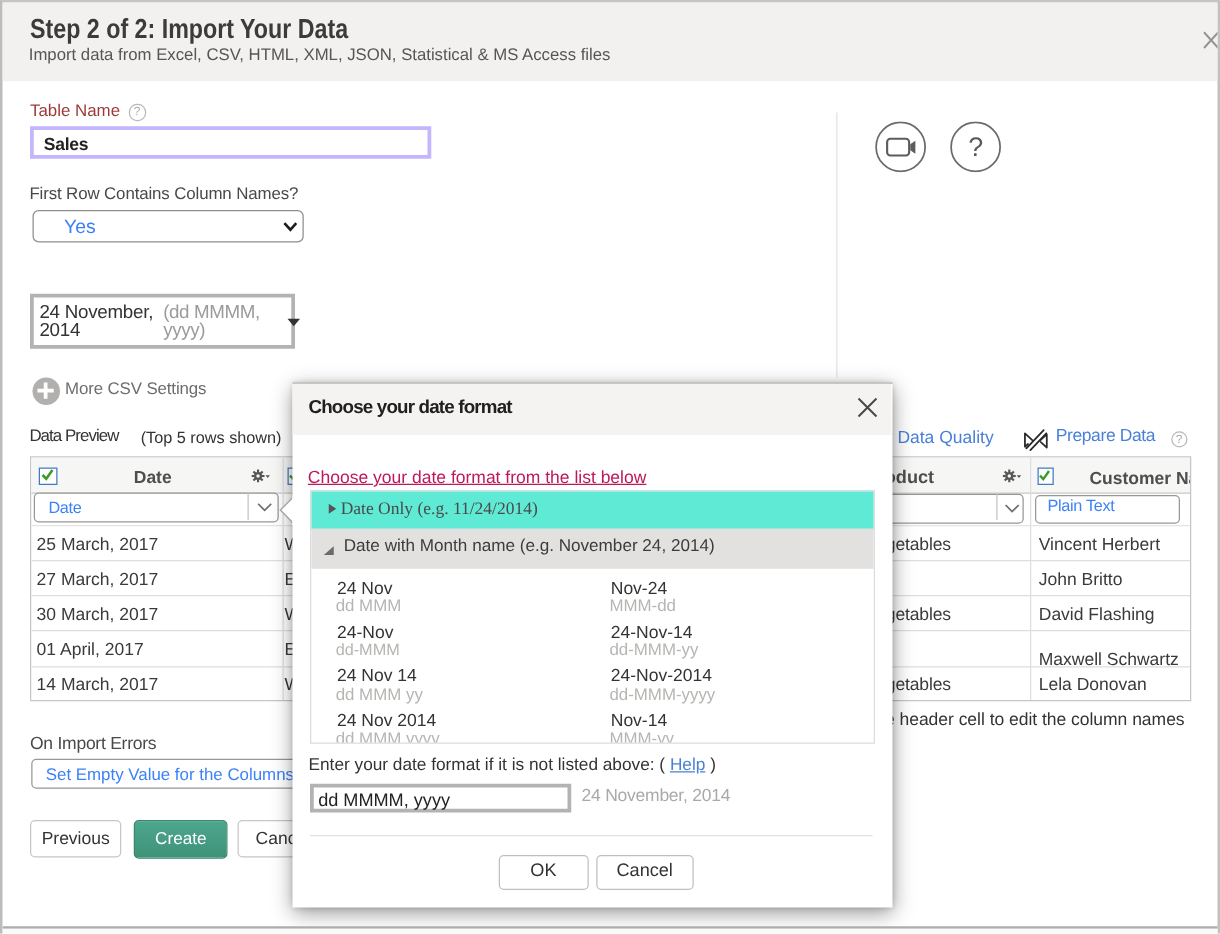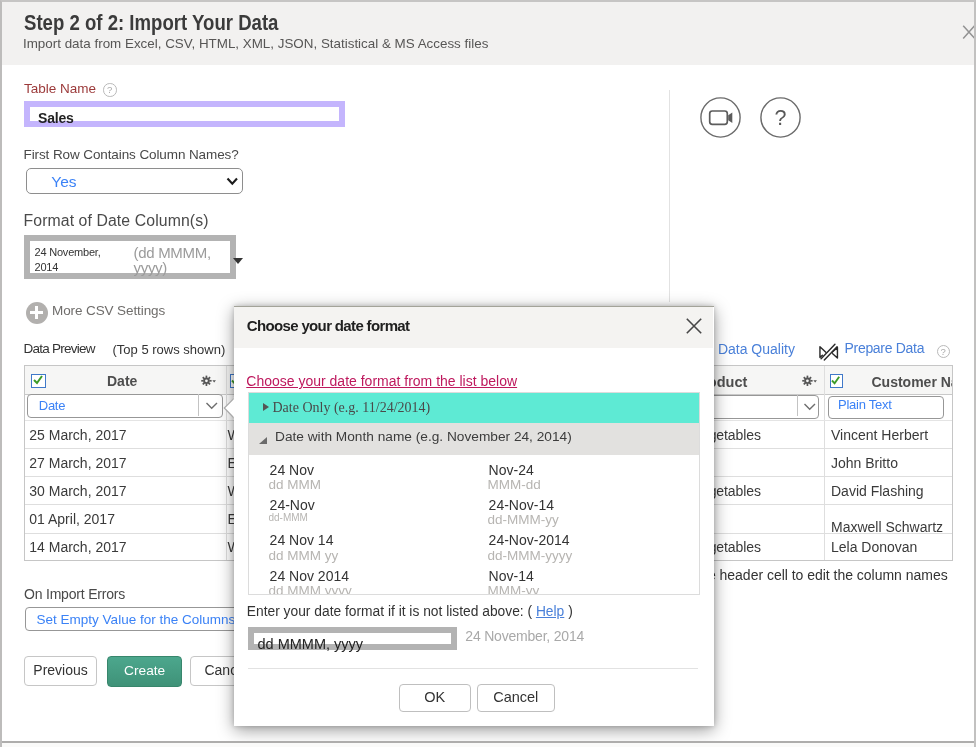--- a/index.html
+++ b/index.html
@@ -7,21 +7,21 @@
   body { font-family:"Liberation Sans", sans-serif; }
   #pg { position:relative; width:976px; height:747px; overflow:hidden;
         border-left:2px solid #bdbcbb; border-right:2px solid #c2c1c0; border-top:2px solid #c6c5c4; }
   .abs { position:absolute; line-height:1; white-space:nowrap; }
   #hdr { position:absolute; left:0; top:0; width:972px; height:62.5px; background:#f2f1f0; }
   #title { position:absolute; left:21.5px; top:7.5px; font-size:22px; font-weight:bold; color:#3b3b3b;
            transform:scaleX(0.845); transform-origin:0 0; white-space:nowrap; }
   #subtitle { position:absolute; left:21px; top:35px; font-size:13.4px; color:#575655; line-height:1; white-space:nowrap; }
   .qcirc { position:absolute; width:13.5px; height:13.5px; border:1px solid #b9b9b9; border-radius:50%;
            color:#a9a9a9; font-size:9.5px; text-align:center; line-height:12px; background:transparent; }
-  .inp { position:absolute; border:6px solid #c4b5fd; background:#fff; font-size:14px; color:#222; }
+  .inp { position:absolute; border:3px solid #c4b5fd; background:#fff; font-size:14px; color:#222; }
   .sel span { line-height:1; }
   .sel { position:absolute; border:1px solid #979797; border-radius:4px; background:#fff; font-size:14px; color:#3b82f6; }
   .btn { position:absolute; border:1px solid #c6c6c6; border-radius:4px; background:#fff;
          font-size:14px; color:#333; text-align:center; }
   .tline { position:absolute; background:#dedede; }
   .cellt { position:absolute; font-size:14px; color:#3a3a3a; line-height:1; white-space:nowrap; }
   .hdtx  { position:absolute; font-size:14px; font-weight:bold; color:#4e4e4e; line-height:1; white-space:nowrap; }
   .cb { position:absolute; width:14.5px; height:14.5px; border:1.5px solid #4079c9; background:#fff; }
   .link { color:#4a80d9; }
 </style>
@@ -41,23 +41,22 @@
   <div class="inp" style="left:22px;top:99px;width:321px;height:25.5px;line-height:23.5px;padding-left:8px;font-weight:bold;letter-spacing:-0.2px;">Sales</div>
 
   <div class="abs" style="left:21.5px;top:146.3px;font-size:13.5px;letter-spacing:-0.1px;color:#494949;">First Row Contains Column Names?</div>
   <div class="sel" style="left:24.3px;top:166px;width:217px;height:25.5px;border-radius:5px;border-color:#8e8e8e;">
     <span style="position:absolute;left:24px;top:4.5px;font-size:15.5px;">Yes</span>
     <svg style="position:absolute;left:199px;top:8px;" width="13" height="9">
         <path d="M1.5,1.5 L6.3,6.8 L11,1.5" fill="none" stroke="#1c1c1c" stroke-width="2.1"></path>
       </svg>
   </div>
 
-  <div class="abs" style="left:21.5px;top:211px;font-size:15.8px;letter-spacing:0.1px;color:#4a4a4a;">Format of Date Column(s)</div>
   <div class="inp" style="left:22px;top:233px;width:211.5px;height:43.5px;border-color:#b3b3b3;">
-    <span style="position:absolute;left:4.5px;top:3.5px;font-size:11px;letter-spacing:-0.2px;color:#333;line-height:15.5px;">24 November,<br>2014</span>
+    <span style="position:absolute;left:4.5px;top:3.5px;font-size:15px;letter-spacing:-0.2px;color:#333;line-height:15.5px;">24 November,<br>2014</span>
     <span style="position:absolute;left:103.5px;top:4px;font-size:15px;letter-spacing:-0.3px;color:#9b9b9b;line-height:15px;">(dd MMMM,<br>yyyy)</span>
     <span style="position:absolute;left:203px;top:16.5px;width:0;height:0;border-left:5px solid transparent;border-right:5px solid transparent;border-top:6.5px solid #333;"></span>
   </div>
 
   <div class="abs" style="left:23.6px;top:299.6px;width:22px;height:22px;border-radius:50%;background:#b2b0ae;">
      <span style="position:absolute;left:4.8px;top:9.8px;width:12.5px;height:2.6px;background:#fff;"></span>
      <span style="position:absolute;left:9.7px;top:4.9px;width:2.6px;height:12.5px;background:#fff;"></span>
   </div>
   <div class="abs" style="left:50px;top:301.5px;font-size:13.5px;letter-spacing:-0.1px;color:#6f6d6b;">More CSV Settings</div>
 
@@ -219,21 +218,21 @@
         <span style="position:absolute;left:10px;top:13.5px;width:0;height:0;border-left:8.5px solid transparent;border-bottom:7px solid #6b6b6b;"></span>
         <span style="position:absolute;left:26px;top:5.8px;font-size:13.7px;color:#3c3c3c;">Date with Month name (e.g. November 24, 2014)</span>
       </div>
 
       <div class="abs" style="left:20.6px;top:70px;font-size:14px;color:#333;">24 Nov</div>
       <div class="abs" style="left:19.5px;top:85.4px;font-size:13.5px;color:#b7b5b2;">dd MMM</div>
       <div class="abs" style="left:239.6px;top:70px;font-size:14px;color:#333;">Nov-24</div>
       <div class="abs" style="left:238.5px;top:85.4px;font-size:13.5px;color:#b7b5b2;">MMM-dd</div>
 
       <div class="abs" style="left:20.6px;top:105.3px;font-size:14px;color:#333;">24-Nov</div>
-      <div class="abs" style="left:19.5px;top:120.7px;font-size:10px;color:#b7b5b2;">dd-MMM</div>
+      <div class="abs" style="left:19.5px;top:120.7px;font-size:13px;color:#b7b5b2;">dd-MMM</div>
       <div class="abs" style="left:239.6px;top:105.3px;font-size:14px;color:#333;">24-Nov-14</div>
       <div class="abs" style="left:238.5px;top:120.7px;font-size:13.5px;color:#b7b5b2;">dd-MMM-yy</div>
 
       <div class="abs" style="left:20.6px;top:140.8px;font-size:14px;color:#333;">24 Nov 14</div>
       <div class="abs" style="left:19.5px;top:156.2px;font-size:13.5px;color:#b7b5b2;">dd MMM yy</div>
       <div class="abs" style="left:239.6px;top:140.8px;font-size:14px;color:#333;">24-Nov-2014</div>
       <div class="abs" style="left:238.5px;top:156.2px;font-size:13.5px;color:#b7b5b2;">dd-MMM-yyyy</div>
 
       <div class="abs" style="left:20.6px;top:176.3px;font-size:14px;color:#333;">24 Nov 2014</div>
       <div class="abs" style="left:19.5px;top:191.6px;font-size:13.5px;color:#b7b5b2;">dd MMM yyyy</div>

